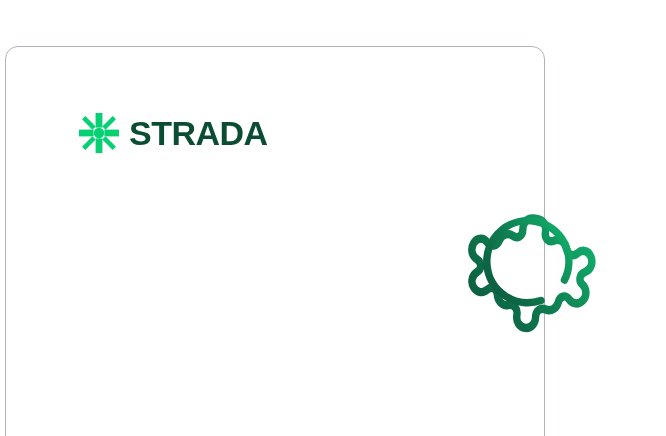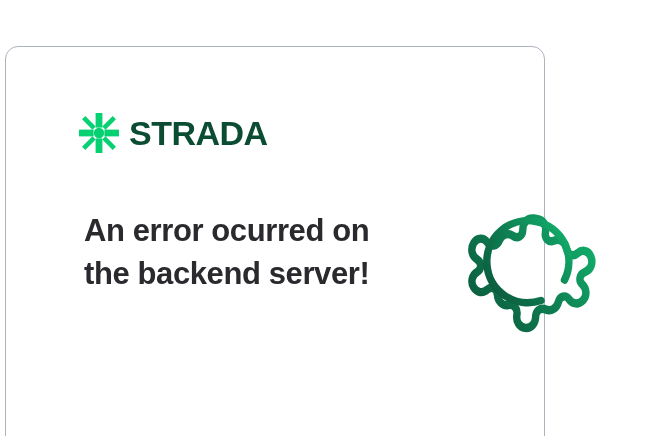--- a/index.html
+++ b/index.html
@@ -102,21 +102,20 @@
           <path d="M6.3 36.95 L3.05 33.7 L13.45 23.3 L16.7 26.55 Z"></path>
           <path d="M36.95 33.7 L33.7 36.95 L23.3 26.55 L26.55 23.3 Z"></path>
 
           <circle cx="20" cy="20" r="5.2"></circle>
         </g>
       </svg>
     </span>
     <span class="brand-word">STRADA</span>
   </div>
 
-  <p class="message">An error ocurred on the backend server!</p>
 
   <div class="gear-art">
     <svg viewBox="0 0 164 168" xmlns="http://www.w3.org/2000/svg" aria-hidden="true">
       <defs>
         <linearGradient id="gearGrad" x1="0" y1="0.85" x2="1" y2="0.1">
           <stop offset="0%" stop-color="#0b5b3e"></stop>
           <stop offset="45%" stop-color="#0e7a4f"></stop>
           <stop offset="100%" stop-color="#12b06c"></stop>
         </linearGradient>
       </defs>

